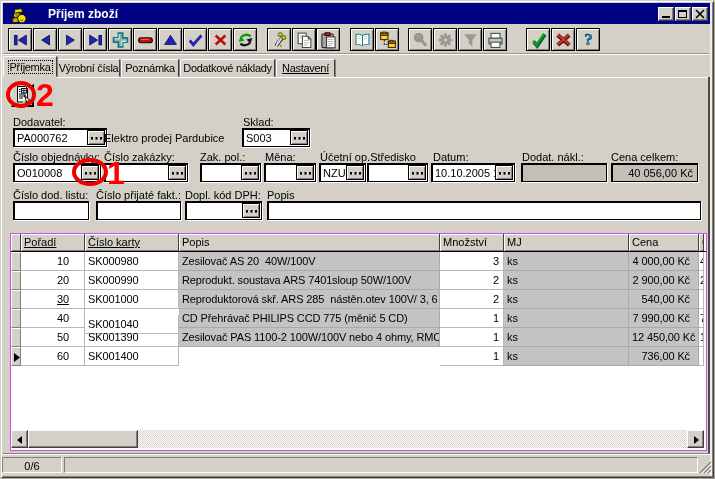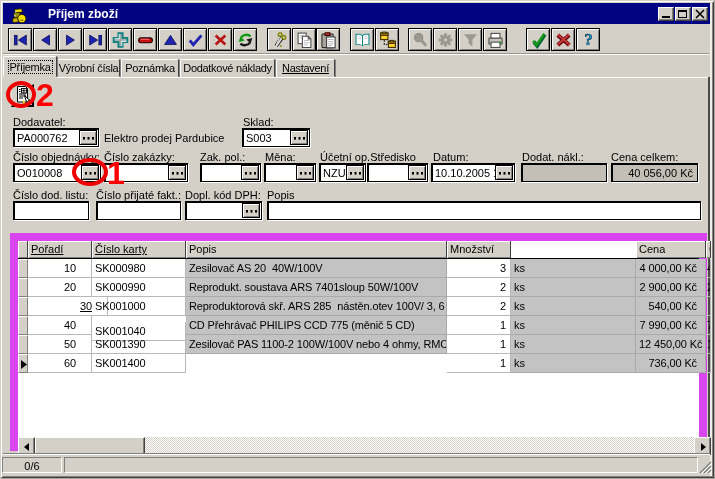--- a/index.html
+++ b/index.html
@@ -22,21 +22,21 @@
 
 .tab { position:absolute; top:59px; height:18px; white-space:nowrap; overflow:hidden; letter-spacing:-0.3px; background:#d4d0c8; border:1px solid; border-color:#fff #404040 transparent #fff; border-radius:2px 2px 0 0; text-align:center; padding-top:2px; box-shadow:1px 0 0 #808080; }
 .tab.act { top:56px; height:21px; padding-top:4px; z-index:2; }
 .tab.act .fr { outline:1px dotted #000; padding:0 1px; }
 
 .lbl { position:absolute; height:11px; }
 .fld { position:absolute; height:19px; background:#fff; border:1px solid #000; box-shadow:inset 1px 1px 0 #000, 1px 1px 0 #fff; padding:3px 3px 0 3px; overflow:hidden; white-space:nowrap; }
 .fld.dis { background:#c3bfb7; }
 .dots { position:absolute; top:1px; width:18px; height:15px; background:#d4d0c8; border:1px solid #000; box-shadow:inset 1px 1px 0 #fff, inset -1px -1px 0 #808080; text-align:center; font-weight:bold; font-size:9px; line-height:11px; letter-spacing:1px; }
 
-#grid { left:10px; top:233px; width:697px; height:218px; border:8px solid #d946ef; background:#fff; }
+#grid { left:10px; top:233px; width:697px; height:218px; border:1px solid #d946ef; background:#fff; }
 .hc { position:absolute; top:0; height:17px; background:#d4d0c8; border-right:1px solid #404040; box-shadow:inset 1px 1px 0 #fff, inset 0 -1px 0 #808080; padding:2px 0 0 3px; overflow:hidden; }
 .hrow-b { position:absolute; left:0; top:17px; width:100%; height:1px; background:#000; }
 .cell { position:absolute; height:19px; letter-spacing:-0.12px; border-right:1px solid #b8b8b8; border-bottom:1px solid #b8b8b8; padding:3px 3px 0 3px; overflow:hidden; white-space:nowrap; }
 .cell.g { background:#c3c3c3; border-right-color:#aaa; border-bottom-color:#aaa; }
 .cell.r { text-align:right; padding-right:3px; }
 .cell.g.r { padding-right:8px; }
 .cell.part { padding-left:1px; }
 .cell.mn { padding-right:4px; }
 .cell.po { padding-right:15px; }
 .sel { position:absolute; left:0; width:10px; height:19px; background:#d4d0c8; border:1px solid; border-color:#fff #808080 #808080 #fff; }
@@ -251,21 +251,21 @@
 </div>
 <div class="circ" style="left:6px;top:81px;width:30px;height:27px;"></div>
 <div class="ann" style="left:36px;top:83px;">2</div>
 
 <div class="abs" style="left:57px;top:77px;width:651px;height:1px;background:#fcfaf6;"></div>
 <div class="abs" style="left:708px;top:77px;width:2px;height:377px;background:#4a4a46;"></div>
 <div class="abs" style="left:710px;top:3px;width:2px;height:473px;background:#f0eee8;"></div>
 
 <div id="form">
 <div class="lbl abs" style="left:13px;top:116px;">Dodavatel:</div>
-<div class="fld abs" style="left:13px;top:128px;width:86px;">PA000762<div class="dots" style="right:1px;">
+<div class="fld abs" style="left:13px;top:128px;width:94px;">PA000762<div class="dots" style="right:1px;">
         <svg width="12" height="3" viewBox="0 0 12 3" style="position:absolute;left:3px;top:6px;">
           <rect x="0" y="0" width="2" height="2.6" fill="#000"></rect>
           <rect x="4.5" y="0" width="2" height="2.6" fill="#000"></rect>
           <rect x="9" y="0" width="2" height="2.6" fill="#000"></rect>
         </svg>
       </div></div>
 <div class="lbl abs" style="left:104px;top:132px;">Elektro prodej Pardubice</div>
 <div class="lbl abs" style="left:243px;top:116px;">Sklad:</div>
 <div class="fld abs" style="left:242px;top:128px;width:68px;">S003<div class="dots" style="right:1px;">
         <svg width="12" height="3" viewBox="0 0 12 3" style="position:absolute;left:3px;top:6px;">
@@ -361,41 +361,42 @@
 
 <div class="circ" style="left:72px;top:158px;width:36px;height:28px;"></div>
 <div class="ann" style="left:107px;top:161px;">1</div>
 
 <div class="abs" id="grid">
 <div class="hc" style="left:0;width:10px;"></div>
 <div class="hc" style="left:10px;width:64px;"><span style="text-decoration:underline;">Pořadí</span></div>
 <div class="hc" style="left:74px;width:94px;"><span style="text-decoration:underline;">Číslo karty</span></div>
 <div class="hc" style="left:168px;width:261px;">Popis</div>
 <div class="hc" style="left:429px;width:64px;">Množství</div>
+<div class="hc" style="left:493px;width:125px;">MJ</div>
 <div class="hc" style="left:618px;width:70px;">Cena</div>
 <div class="hc" style="left:688px;width:5px;">C</div>
 <div class="hrow-b"></div>
 <div class="sel" style="top:18px;"></div>
 <div class="cell r po" style="left:10px;top:18px;width:64px;">10</div>
 <div class="cell " style="left:74px;top:18px;width:94px;">SK000980</div>
 <div class="cell g" style="left:168px;top:18px;width:261px;">Zesilovač AS 20&nbsp; 40W/100V</div>
 <div class="cell r mn" style="left:429px;top:18px;width:64px;">3</div>
 <div class="cell g" style="left:493px;top:18px;width:125px;">ks</div>
 <div class="cell g r" style="left:618px;top:18px;width:70px;">4 000,00 Kč</div>
 <div class="cell part" style="left:688px;top:18px;width:5px;">4</div>
 <div class="sel" style="top:37px;"></div>
 <div class="cell r po" style="left:10px;top:37px;width:64px;">20</div>
 <div class="cell " style="left:74px;top:37px;width:94px;">SK000990</div>
 <div class="cell g" style="left:168px;top:37px;width:261px;">Reprodukt. soustava ARS 7401sloup 50W/100V</div>
 <div class="cell r mn" style="left:429px;top:37px;width:64px;">2</div>
 <div class="cell g" style="left:493px;top:37px;width:125px;">ks</div>
 <div class="cell g r" style="left:618px;top:37px;width:70px;">2 900,00 Kč</div>
 <div class="cell part" style="left:688px;top:37px;width:5px;">2</div>
 <div class="sel" style="top:56px;"></div>
-<div class="cell r po" style="left:10px;top:56px;width:80px;text-decoration:underline;">30</div>
+<div class="cell r po" style="left:10px;top:56px;width:64px;text-decoration:underline;">30</div>
 <div class="cell " style="left:74px;top:56px;width:94px;">SK001000</div>
 <div class="cell g" style="left:168px;top:56px;width:261px;">Reproduktorová skř. ARS 285&nbsp; nástěn.otev 100V/ 3, 6</div>
 <div class="cell r mn" style="left:429px;top:56px;width:64px;">2</div>
 <div class="cell g" style="left:493px;top:56px;width:125px;">ks</div>
 <div class="cell g r" style="left:618px;top:56px;width:70px;">540,00 Kč</div>
 <div class="cell part" style="left:688px;top:56px;width:5px;"></div>
 <div class="sel" style="top:75px;"></div>
 <div class="cell r po" style="left:10px;top:75px;width:64px;">40</div>
 <div class="cell " style="left:74px;top:81px;width:94px;">SK001040</div>
 <div class="cell g" style="left:168px;top:75px;width:261px;">CD Přehrávač PHILIPS CCD 775 (měnič 5 CD)</div>

